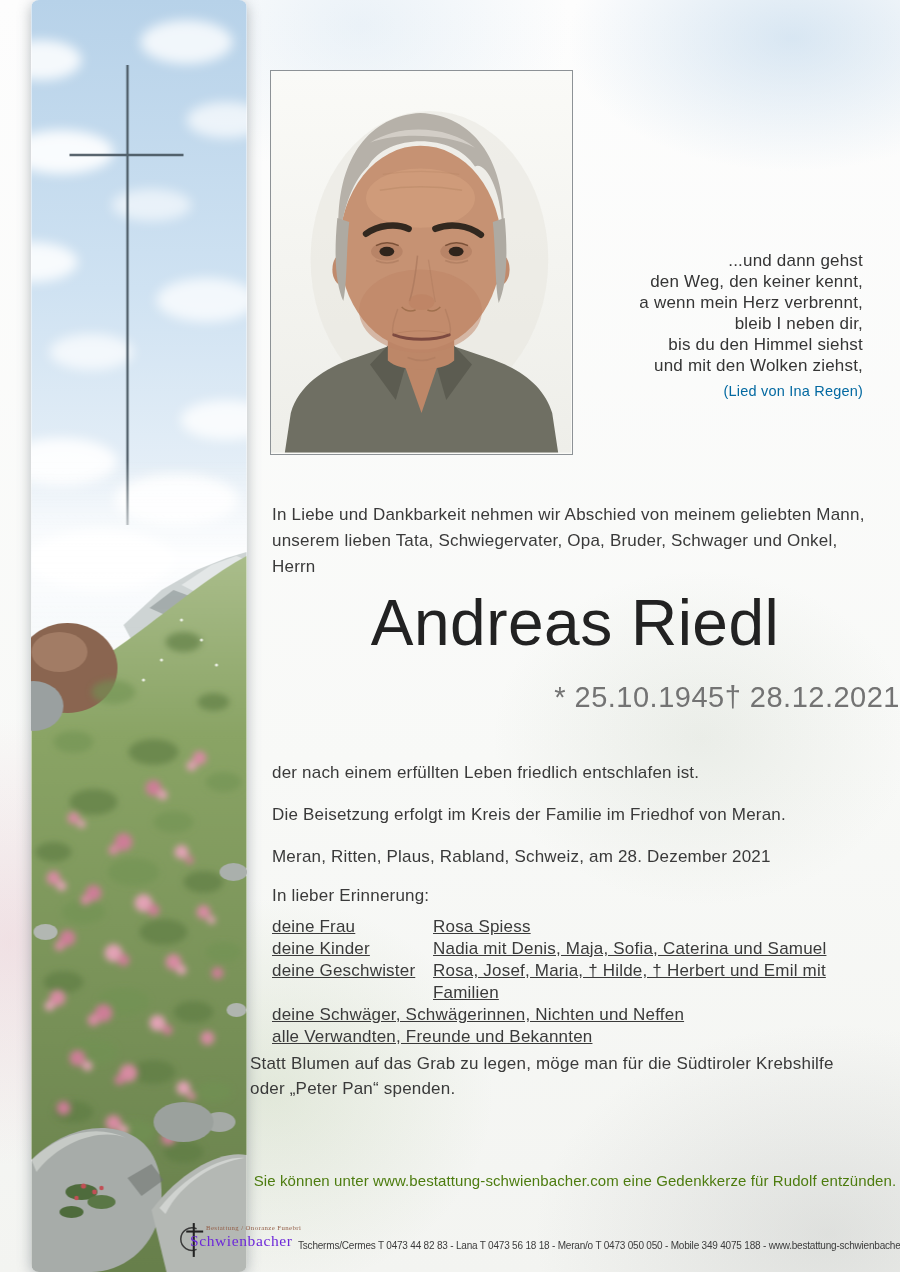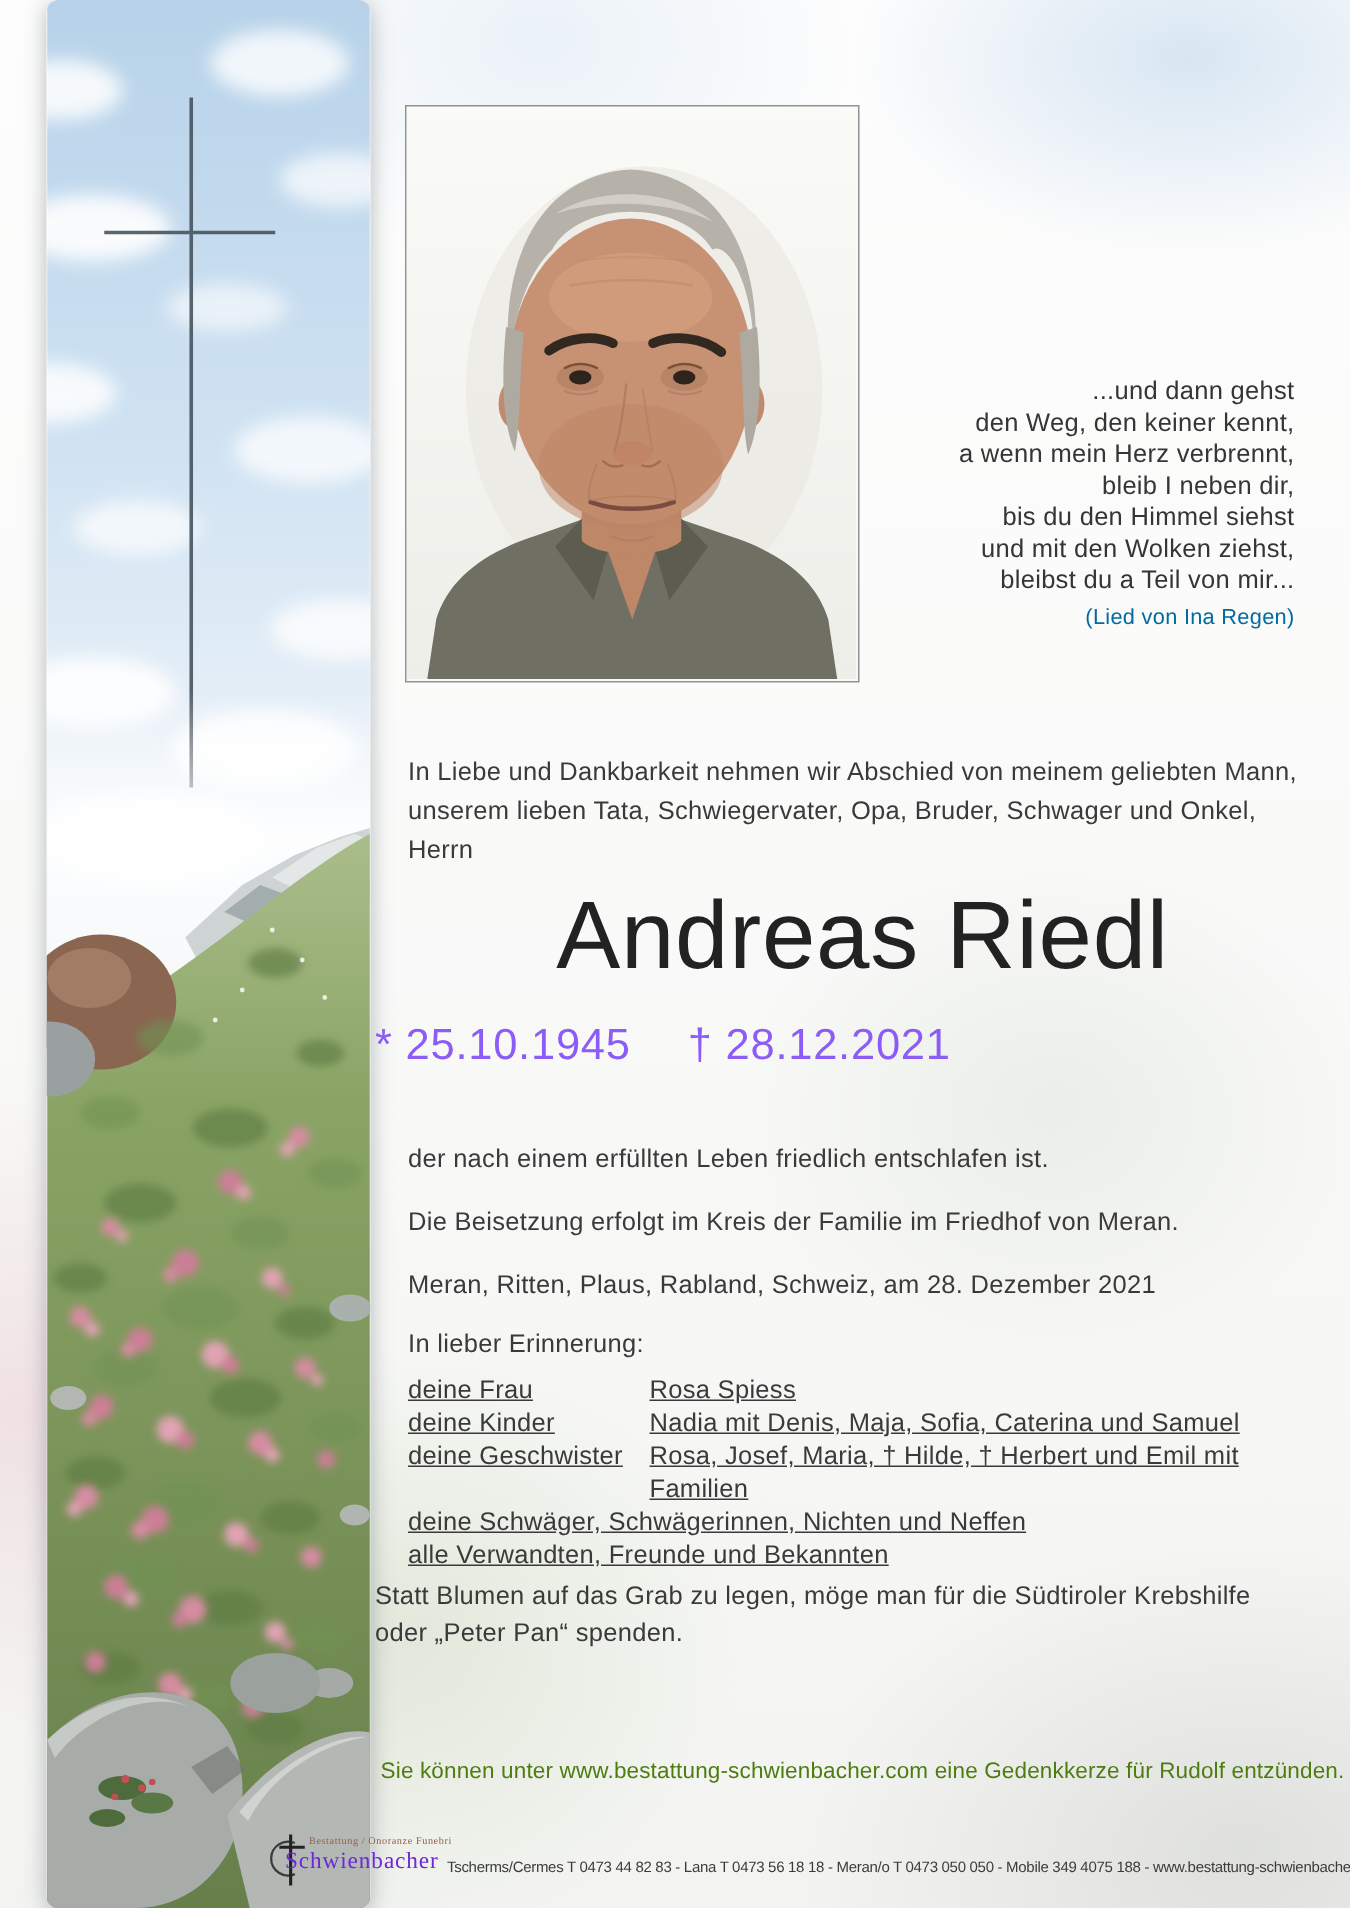--- a/index.html
+++ b/index.html
@@ -33,22 +33,22 @@
   .intro{
     position:absolute;left:272px;top:502px;width:600px;
     font-size:17px;line-height:26px;letter-spacing:.2px;
   }
   .name{
     position:absolute;left:250px;top:590px;width:650px;text-align:center;
     font-size:64px;line-height:1.05;color:#222;letter-spacing:.5px;
   }
   .dates{
     position:absolute;left:250px;top:681px;width:650px;
-    display:flex;justify-content:flex-start;gap:38px;
-    font-size:29px;color:#8b5cf6;letter-spacing:.5px;
+    display:flex;justify-content:flex-end;
+    font-size:29px;color:#737373;letter-spacing:.5px;
   }
   .bodyline{position:absolute;left:272px;width:610px;font-size:17px;letter-spacing:.2px;}
   .family{position:absolute;left:272px;top:916px;width:615px;font-size:17px;line-height:22px;letter-spacing:.2px;text-decoration:underline;}
   .famrow{display:flex;}
   .famrow .lbl{width:161px;flex:0 0 161px;}
   .famrow .val{flex:1;}
   .donation{
     position:absolute;left:250px;top:1051px;width:650px;text-align:left;
     font-size:17px;line-height:25px;letter-spacing:.2px;
   }
@@ -301,21 +301,20 @@
   </svg>
 </div>
 
 <div class="poem">
   <div>...und dann gehst</div>
   <div>den Weg, den keiner kennt,</div>
   <div>a wenn mein Herz verbrennt,</div>
   <div>bleib I neben dir,</div>
   <div>bis du den Himmel siehst</div>
   <div>und mit den Wolken ziehst,</div>
-  <div>bleibst du a Teil von mir...</div>
   <div class="poem-attr">(Lied von Ina Regen)</div>
 </div>
 
 <div class="intro">
   <div>In Liebe und Dankbarkeit nehmen wir Abschied von meinem geliebten Mann,</div>
   <div>unserem lieben Tata, Schwiegervater, Opa, Bruder, Schwager und Onkel, Herrn</div>
 </div>
 
 <div class="name">Andreas Riedl</div>
 <div class="dates">

